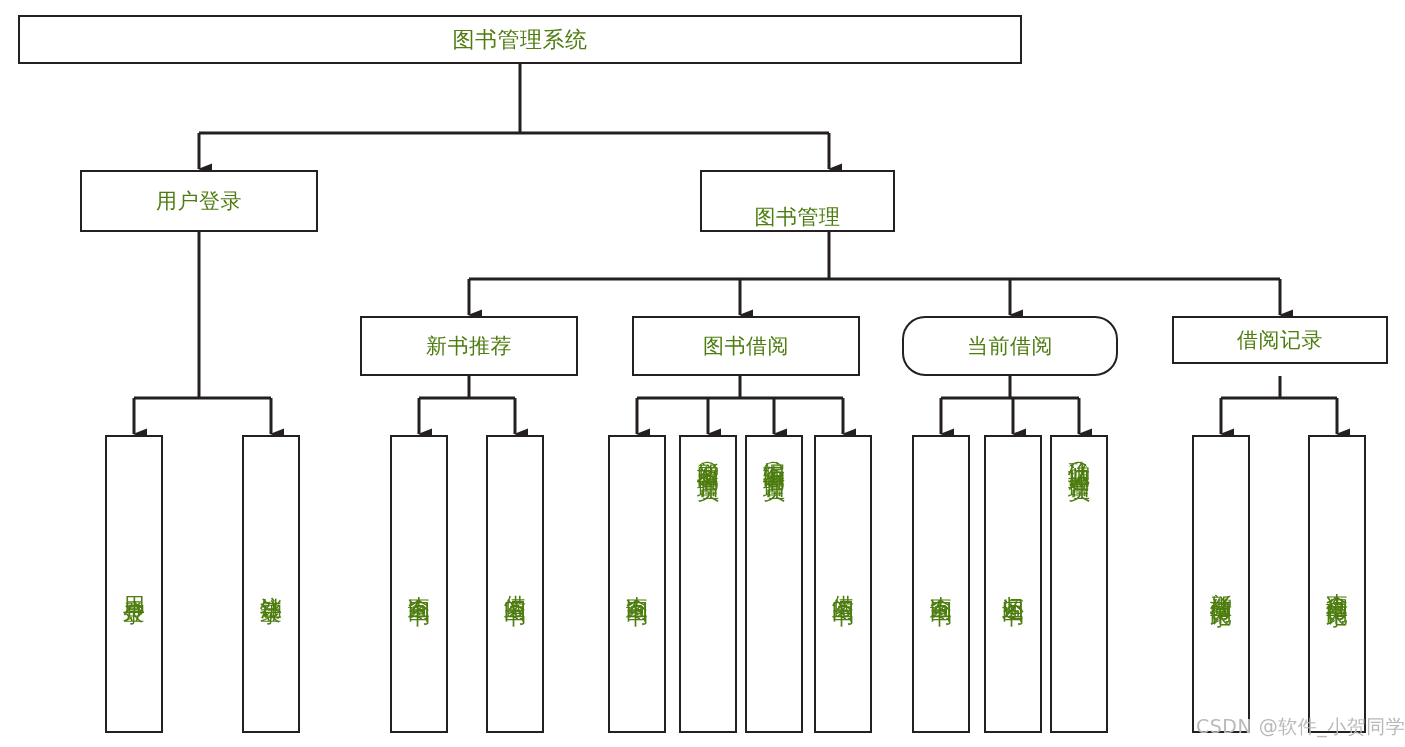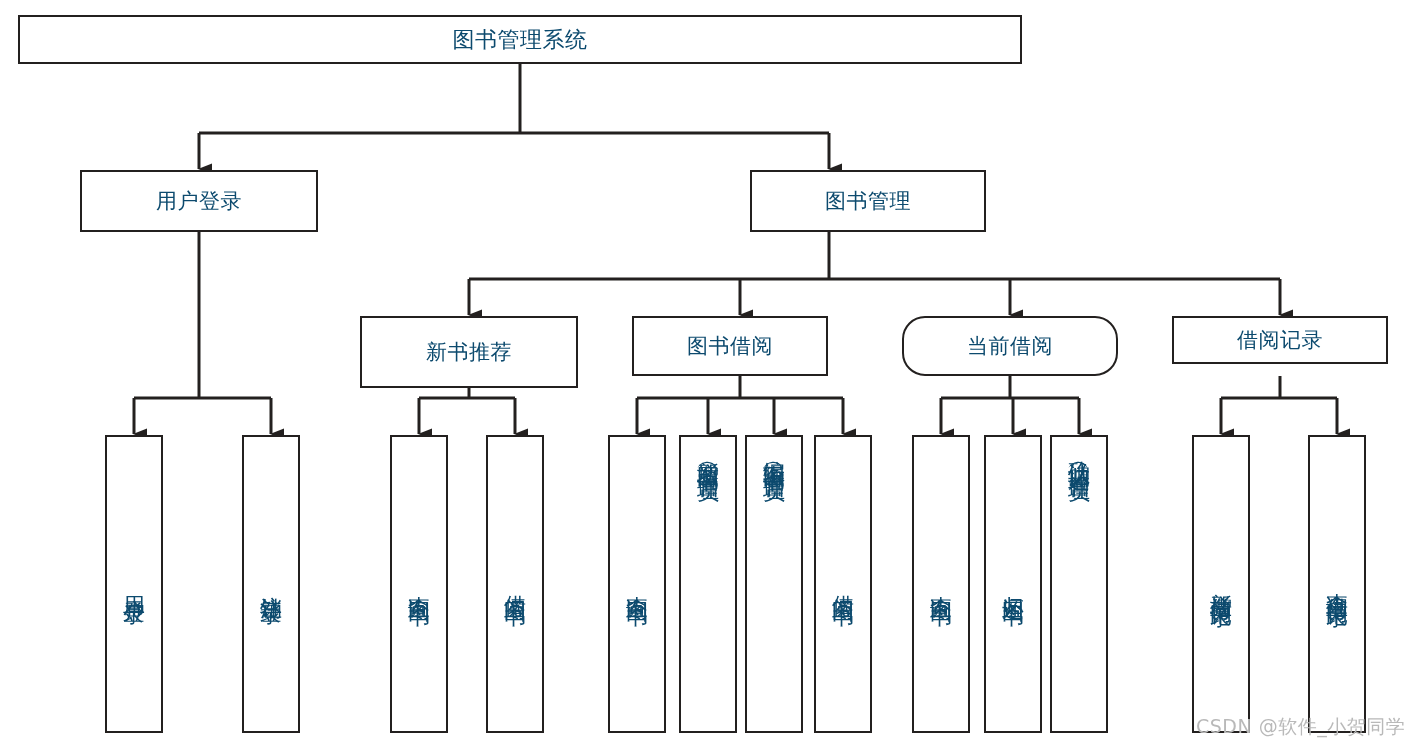--- a/index.html
+++ b/index.html
@@ -26,21 +26,21 @@
     height: 747px;
   }
   .node {
     position: absolute;
     box-sizing: border-box;
     background: #ffffff;
     border: 2px solid #23201f;
     display: flex;
     align-items: center;
     justify-content: center;
-    color: #0c4a6e;
+    color: #4d7c0f;
     z-index: 2;
   }
   .node .label {
     display: block;
     line-height: 1.18;
     white-space: nowrap;
     letter-spacing: 0.5px;
   }
   
   .node.horiz .label {
@@ -125,27 +125,27 @@
       </g>
   </svg>
 
   <div id="node-layer">
       <div class="node horiz root" style="left: 18px; top: 15px; width: 1004px; height: 49px;">
         <span class="label">图书管理系统</span>
       </div>
       <div class="node horiz" style="left: 80px; top: 170px; width: 238px; height: 62px;">
         <span class="label">用户登录</span>
       </div>
-      <div class="node horiz" style="left: 750px; top: 170px; width: 236px; height: 62px;">
+      <div class="node horiz" style="left: 700px; top: 170px; width: 195px; height: 62px; align-items: flex-end;">
         <span class="label">图书管理</span>
       </div>
-      <div class="node horiz" style="left: 360px; top: 316px; width: 218px; height: 72px;">
+      <div class="node horiz" style="left: 360px; top: 316px; width: 218px; height: 60px;">
         <span class="label">新书推荐</span>
       </div>
-      <div class="node horiz" style="left: 632px; top: 316px; width: 196px; height: 60px;">
+      <div class="node horiz" style="left: 632px; top: 316px; width: 228px; height: 60px;">
         <span class="label">图书借阅</span>
       </div>
       <div class="node horiz" style="left: 902px; top: 316px; width: 216px; height: 60px; border-radius: 23px;">
         <span class="label">当前借阅</span>
       </div>
       <div class="node horiz" style="left: 1172px; top: 316px; width: 216px; height: 48px;">
         <span class="label">借阅记录</span>
       </div>
       <div class="node vert" style="left: 105px; top: 435px; width: 58px; height: 298px;">
         <span class="label">用户登录</span>

